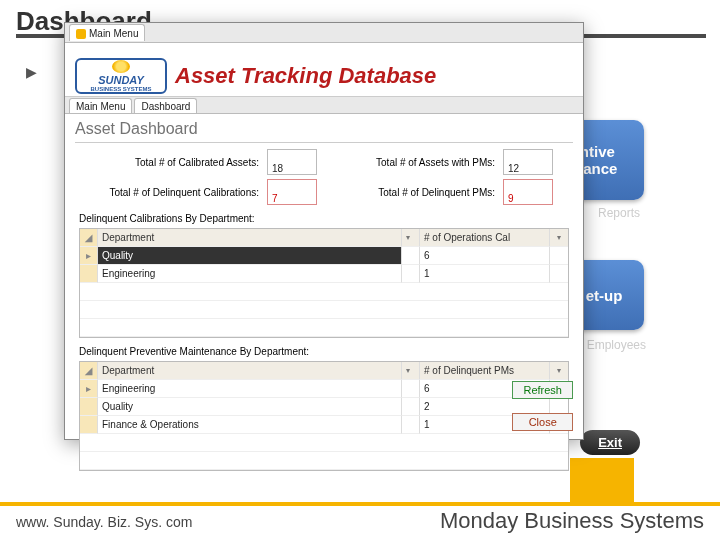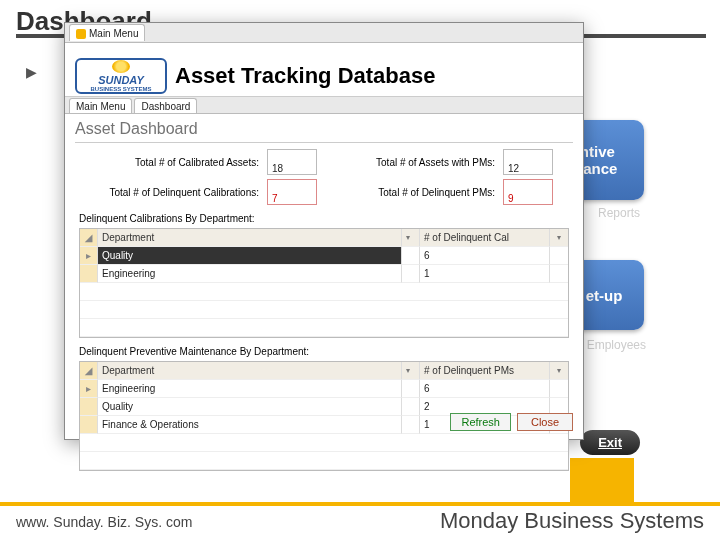--- a/index.html
+++ b/index.html
@@ -25,43 +25,43 @@
   
   .modal { position: absolute; left: 64px; top: 22px; width: 520px; height: 418px; background: #fff; border: 1px solid #888; box-shadow: 0 4px 18px rgba(0,0,0,.35); font-size: 11px; color:#222;}
   .tabbar { background:#e9e9e9; height:20px; border-bottom:1px solid #bbb; display:flex; align-items:center; padding-left:4px; gap:2px;}
   .tabbar .tab { background:#fff; border:1px solid #bbb; border-bottom:none; padding:0 6px; font-size:10px; height:17px; line-height:17px; border-radius:3px 3px 0 0;}
   .tabbar .tab .mini-icon { display:inline-block; width:10px; height:10px; background:#f6b400; margin-right:3px; vertical-align:middle; border-radius:2px;}
   .brand { display:flex; align-items:center; gap:8px; padding:15px 10px 2px; }
   .brand-logo { width:92px; height:36px; border:2px solid #2a5aa0; border-radius:6px; display:flex; flex-direction:column; align-items:center; justify-content:center; background:#fff;}
   .brand-logo .sun { width:18px;height:18px;border-radius:50%; background:radial-gradient(circle,#ffe066 40%,#f6b400 70%); margin-bottom:1px;}
   .brand-logo .bn { font-size:11px; font-weight:900; color:#2a5aa0; font-style:italic; letter-spacing:0;}
   .brand-logo .bs { font-size:6px; font-weight:700; color:#2a5aa0; letter-spacing:0;}
-  .brand-title { font-size:22px; font-weight:900; color:#000000; }
+  .brand-title { font-size:22px; font-weight:900; font-style:italic; color:#b91c1c; }
   .win-tabbar { background:#e9e9e9; height:18px; border-top:1px solid #ccc; border-bottom:1px solid #bbb; display:flex; align-items:center; padding-left:4px; gap:2px;}
   .win-tabbar .tab { background:#fff; border:1px solid #bbb; border-bottom:none; padding:0 6px; font-size:10px; height:15px; line-height:15px; border-radius:3px 3px 0 0;}
   .panel-title { font-size:16px; font-weight:400; padding:6px 10px 4px; color:#737373;}
   .rule { height:1px; background:#ccc; margin:0 10px 6px;}
   .stats { display:grid; grid-template-columns: 180px 50px 170px 50px; gap:4px 8px; padding:0 14px 6px; align-items:center;}
   .stats label { text-align:right; font-size:10px; color:#000;}
   .stats .val { border:1px solid #bbb; height:16px; padding:12px 4px; font-size:10px; line-height:14px; background:#fff;}
   .stats .val.warn { color:#c00; border-color:#d88;}
   .section-label { font-size:10px; padding:2px 14px; color:#000;}
   .grid { margin:2px 14px 6px; border:1px solid #bbb; background:#fff;}
   .grid .row { display:grid; grid-template-columns: 18px 1fr 18px 130px 18px; height:18px; font-size:10px; align-items:center;}
   .grid .row.head { background:#f1ede4; color:#333; font-weight:400;}
   .grid .row > div { border-right:1px solid #ddd; border-bottom:1px solid #eee; height:100%; display:flex; align-items:center; padding:0 4px; overflow:hidden; white-space:nowrap;}
   .grid .row > div:last-child { border-right:none; justify-content:center;}
   .grid .row .sel { background:#f8e7b9; justify-content:center; color:#888;}
   .grid .row.hl > div:nth-child(2){ background:#333; color:#fff;}
   .grid .row .arrow { color:#777; font-size:8px;}
   .grid .empty { height:18px; border-bottom:1px solid #eee;}
-  .btns { position:absolute; right:10px; bottom:8px; display:flex; flex-direction:row; gap:6px;}
+  .btns { position:absolute; right:10px; bottom:8px; display:flex; flex-direction:column; gap:6px;}
   .btn { border:1px solid #888; background:#f4f4f4; font-size:11px; padding:2px 10px; min-width:56px; text-align:center; cursor:pointer;}
   .btn.refresh { color:#0a7a10; border-color:#4a9a50;}
-  .btn.close { color:#a03010; border-color:#b86a50;}
+  .btn.close { color:#a03010; border-color:#b86a50;margin-top:8px;}
 </style>
 </head>
 <body>
 
 <div class="page-title">Dashboard</div>
 <div class="title-rule"></div>
 <div class="bullet">▶</div>
 
 <div class="bg">
   <div class="tile" style="left:40px; top:0; width:100px; height:80px;">
@@ -126,21 +126,21 @@
     <label>Total # of Delinquent PMs:</label>
     <div class="val warn">9</div>
   </div>
 
   <div class="section-label">Delinquent Calibrations By Department:</div>
   <div class="grid">
     <div class="row head">
       <div class="sel">◢</div>
       <div>Department</div>
       <div class="arrow">▾</div>
-      <div># of Delinquent Cal</div>
+      <div># of Operations Cal</div>
       <div class="arrow">▾</div>
     </div>
     <div class="row hl">
       <div class="sel">▸</div>
       <div>Quality</div>
         <div></div>
       <div>6</div>
         <div></div>
     </div>
     <div class="row">

